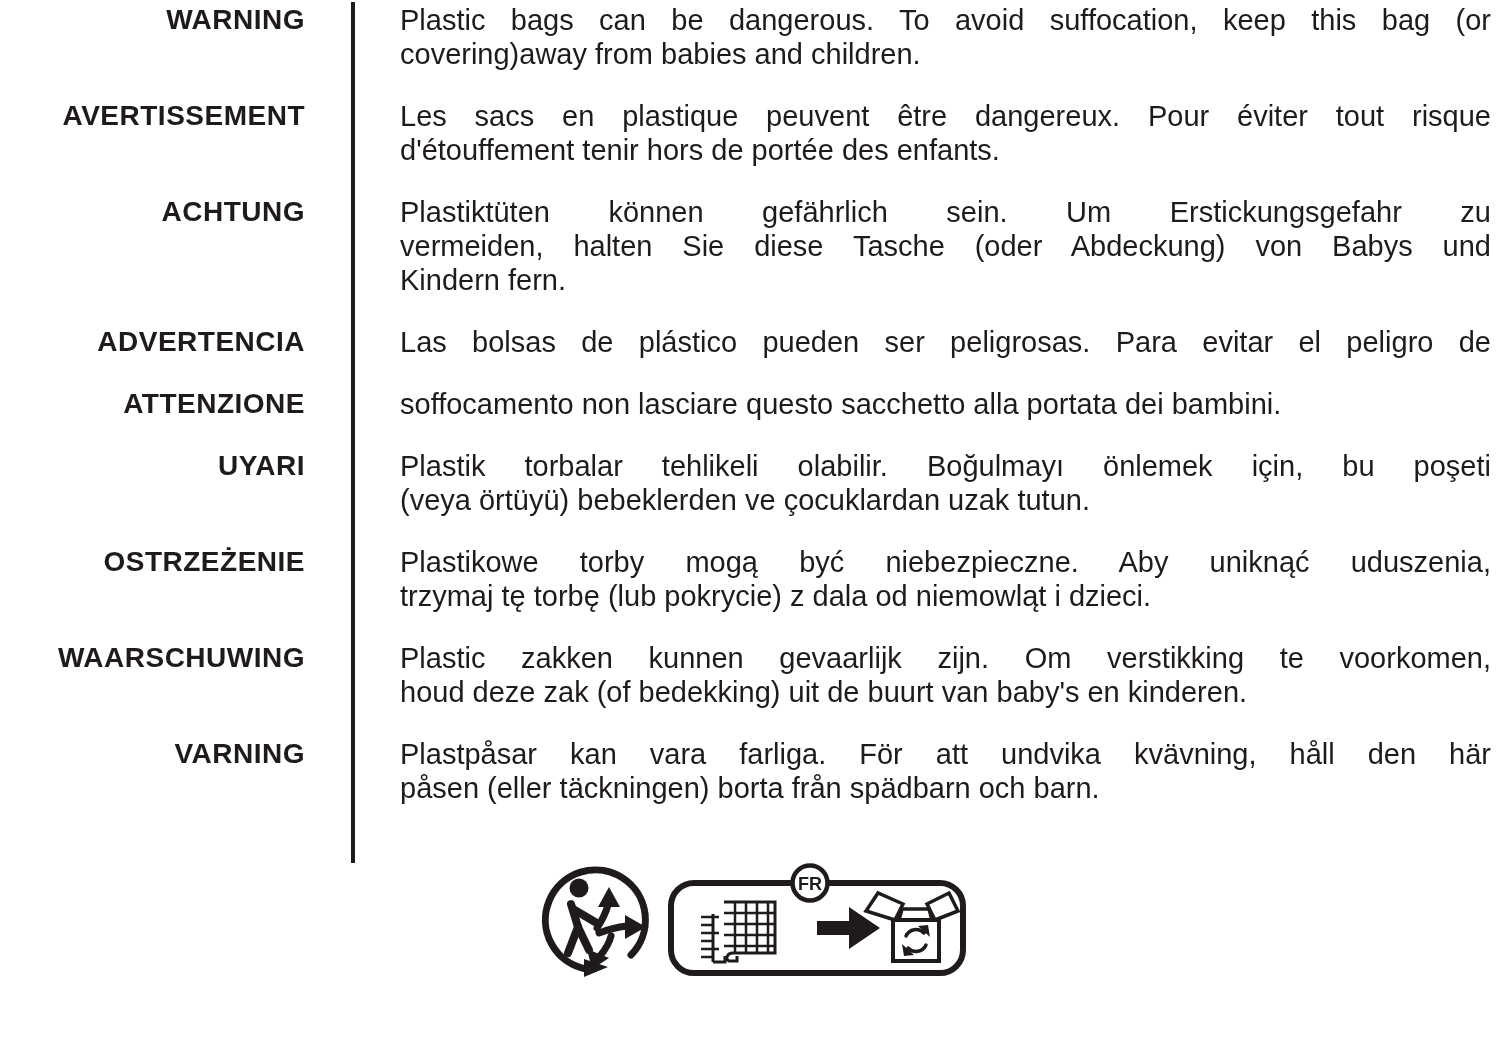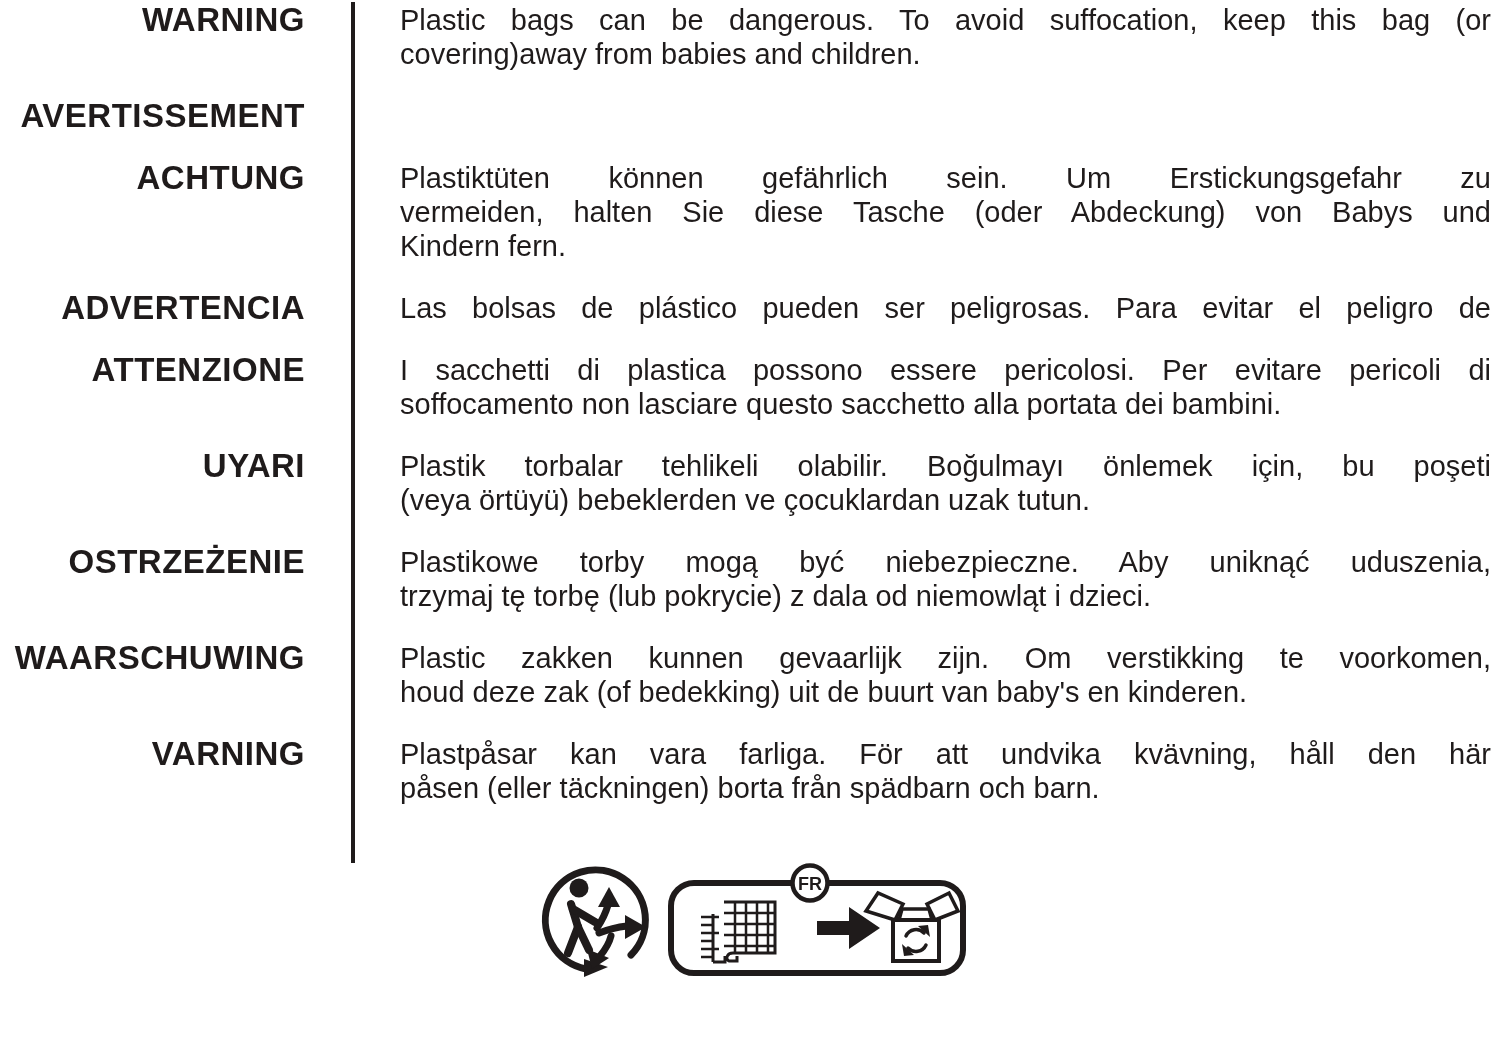--- a/index.html
+++ b/index.html
@@ -30,21 +30,21 @@
     background: #1f1b1b;
   }
   .row {
     display: grid;
     grid-template-columns: 305px 1091px;
     column-gap: 95px;
     margin-bottom: 28px;
     align-items: start;
   }
   .label-cell {
-    font-size: 33px;
+    font-size: 28px;
     line-height: 34px;
     font-weight: bold;
     text-align: right;
     letter-spacing: 0.5px;
     white-space: nowrap;
   }
   .text-cell {
     font-size: 29px;
     line-height: 34px;
   }
@@ -84,20 +84,24 @@
     <div class="row">
       <div class="label-cell">WARNING</div>
       <div class="text-cell">
           <div class="text-line">Plastic bags can be dangerous. To avoid suffocation, keep this bag (or</div>
           <div class="text-line text-line-last">covering)away from babies and children.</div>
         </div>
     </div>
 
     <div class="row">
       <div class="label-cell">AVERTISSEMENT</div>
+      <div class="text-cell">
+          <div class="text-line">Les sacs en plastique peuvent être dangereux. Pour éviter tout risque</div>
+          <div class="text-line text-line-last">d'étouffement tenir hors de portée des enfants.</div>
+        </div>
     </div>
 
     <div class="row">
       <div class="label-cell">ACHTUNG</div>
       <div class="text-cell">
           <div class="text-line">Plastiktüten können gefährlich sein. Um Erstickungsgefahr zu</div>
           <div class="text-line">vermeiden, halten Sie diese Tasche (oder Abdeckung) von Babys und</div>
           <div class="text-line text-line-last">Kindern fern.</div>
         </div>
     </div>
@@ -105,21 +109,20 @@
     <div class="row">
       <div class="label-cell">ADVERTENCIA</div>
       <div class="text-cell">
           <div class="text-line">Las bolsas de plástico pueden ser peligrosas. Para evitar el peligro de</div>
         </div>
     </div>
 
     <div class="row">
       <div class="label-cell">ATTENZIONE</div>
       <div class="text-cell">
-          <div class="text-line">I sacchetti di plastica possono essere pericolosi. Per evitare pericoli di</div>
           <div class="text-line text-line-last">soffocamento non lasciare questo sacchetto alla portata dei bambini.</div>
         </div>
     </div>
 
     <div class="row">
       <div class="label-cell">UYARI</div>
       <div class="text-cell">
           <div class="text-line">Plastik torbalar tehlikeli olabilir. Boğulmayı önlemek için, bu poşeti</div>
           <div class="text-line text-line-last">(veya örtüyü) bebeklerden ve çocuklardan uzak tutun.</div>
         </div>

